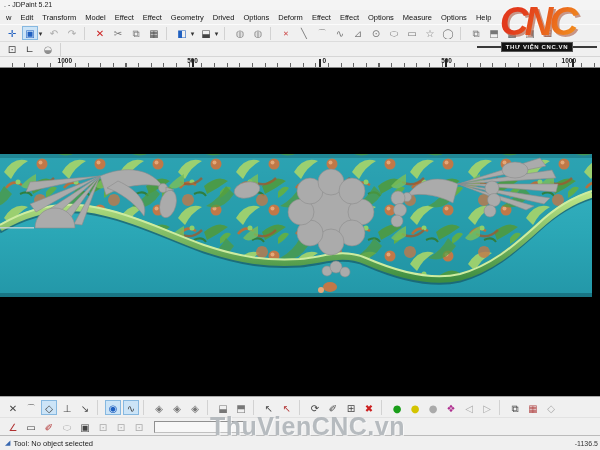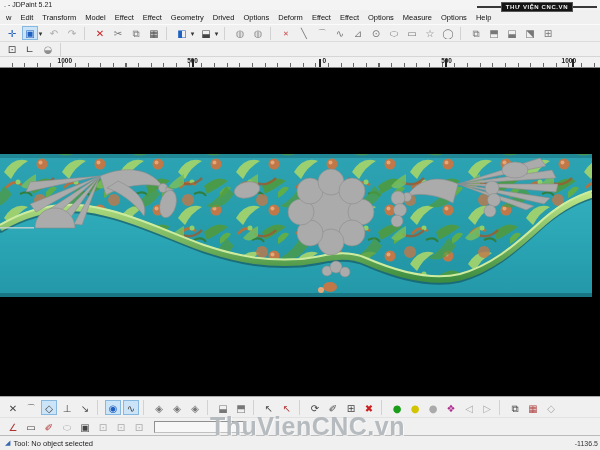--- a/index.html
+++ b/index.html
@@ -323,18 +323,19 @@
 
 <div class="statusbar">
   <span class="sicon">◢</span>
   <span>Tool: No object selected</span>
   <span class="coord">-1136.5</span>
 </div>
 
 <div class="watermark">ThuVienCNC.vn</div>
 
 <div class="cnclogo">
+  <div class="letters">CNC</div>
   <div class="bannerrow">
     <div class="bline"></div>
     <div class="banner">THƯ VIỆN CNC.VN</div>
     <div class="bline"></div>
   </div>
 </div>
 
 </body></html>

